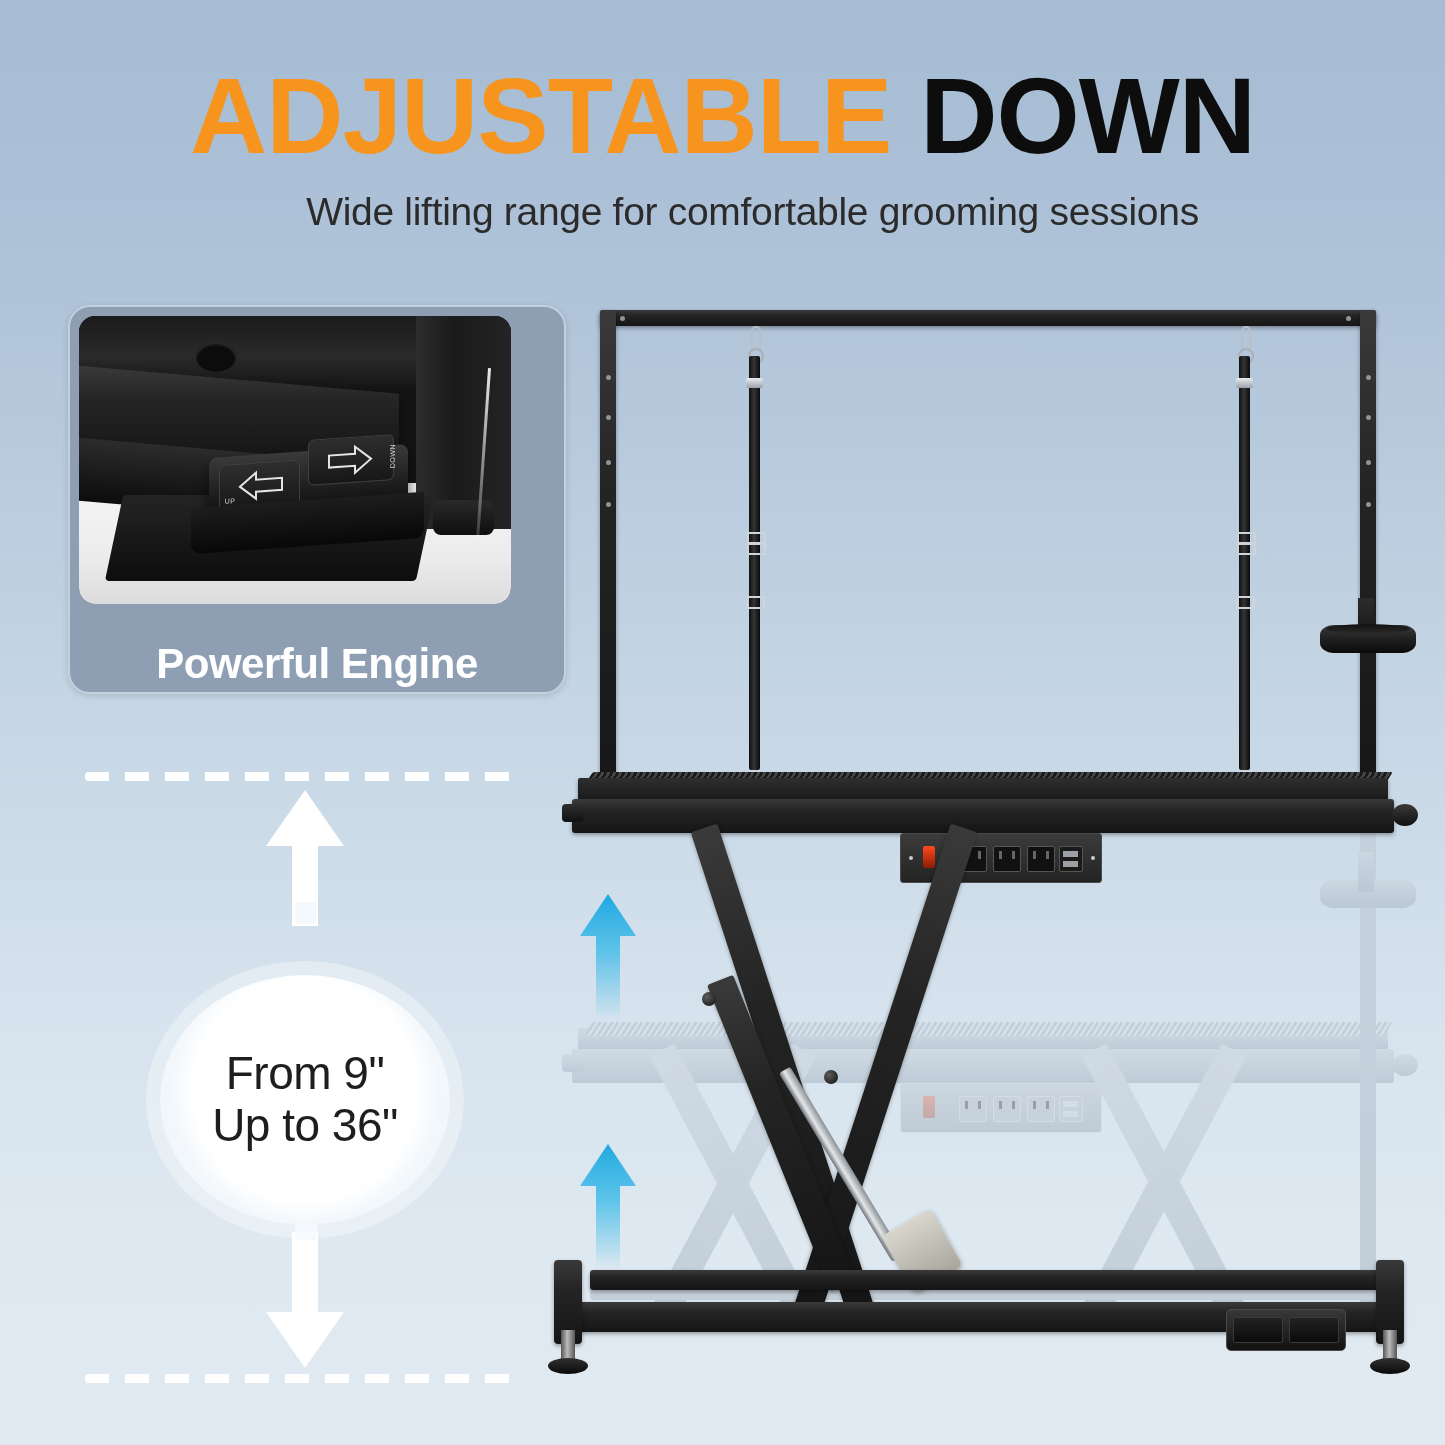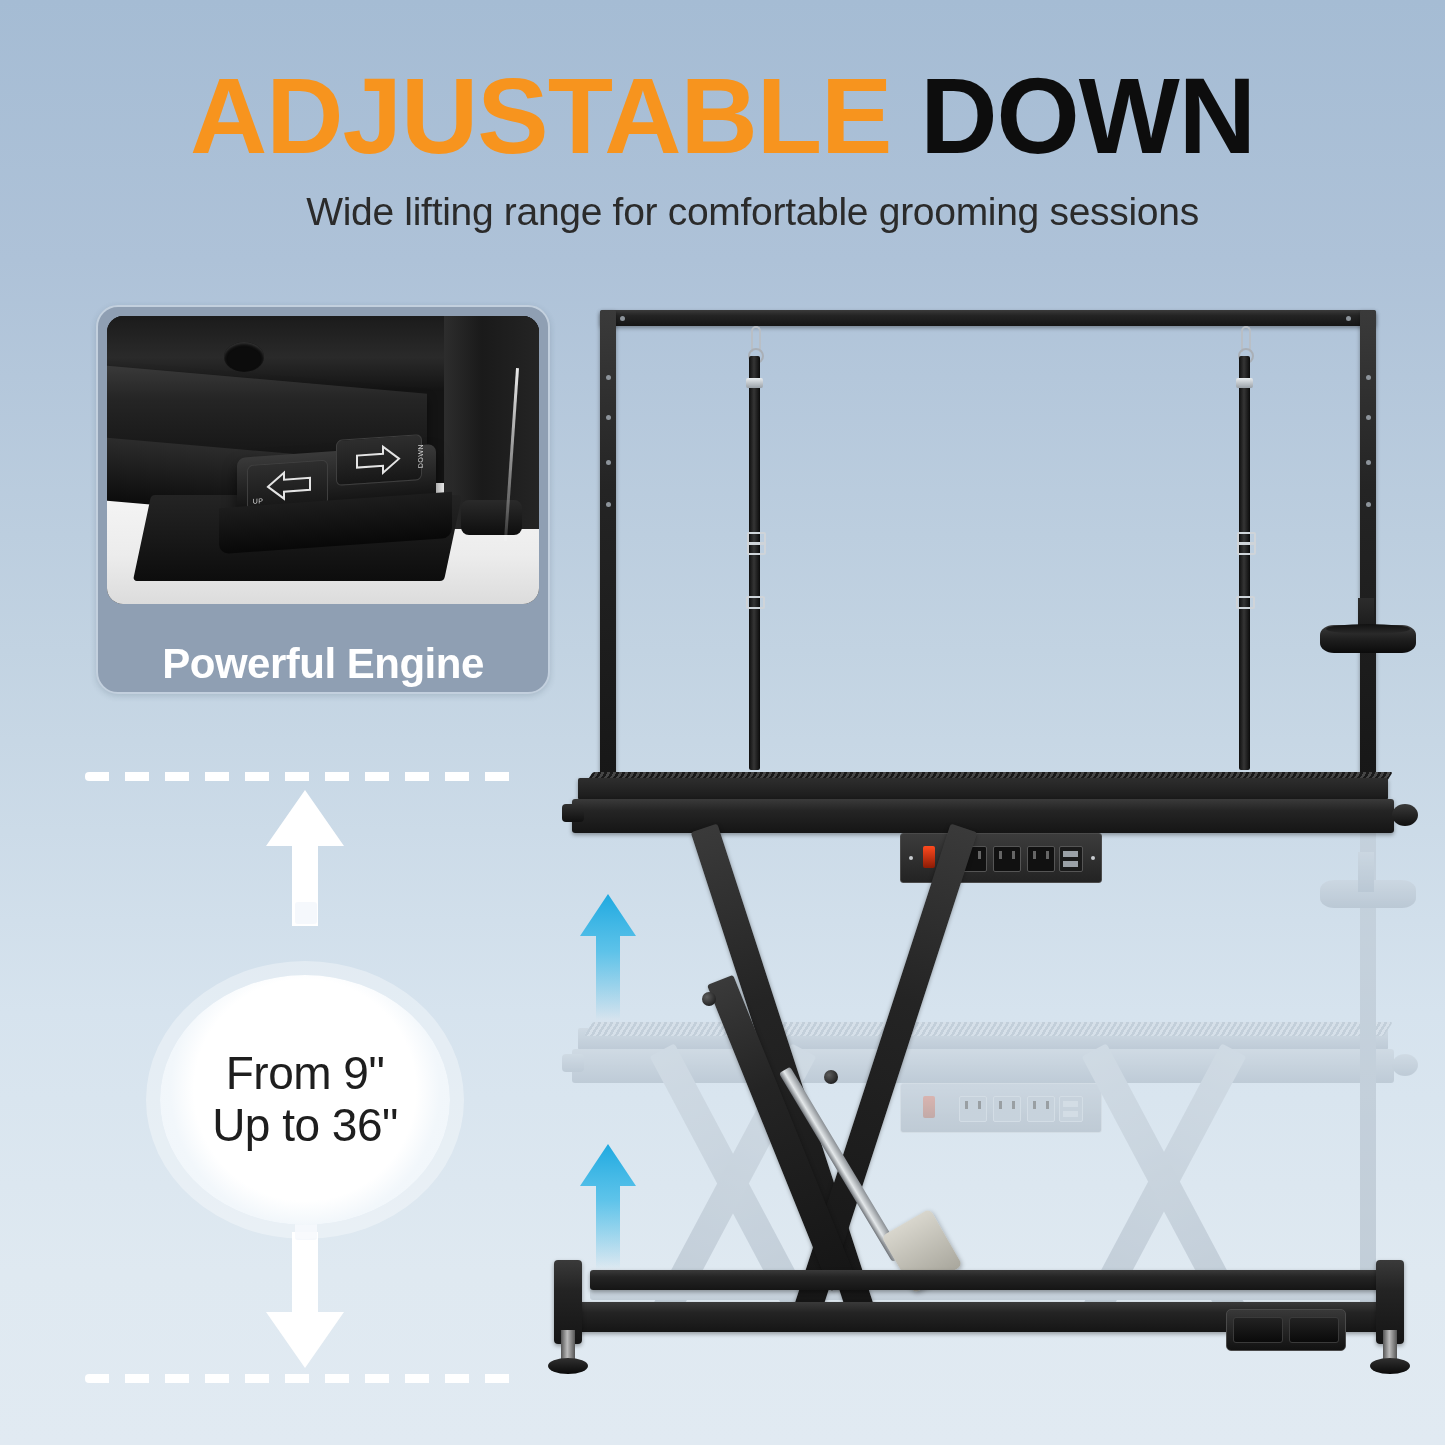--- a/index.html
+++ b/index.html
@@ -22,24 +22,25 @@
   }
   .headline .o{color:#F7941E;}
   .headline .b{color:#0d0d0d;}
   .subline{
     position:absolute;left:0;top:190px;width:1445px;text-align:center;
     font-size:39px;color:#2b2b2b;font-weight:400;letter-spacing:-.3px;padding-left:30px;
   }
 
   
   .feature-card{
-    position:absolute;left:96px;top:305px;width:450px;height:385px;
+    position:absolute;left:68px;top:305px;width:450px;height:385px;
     background:#8f9fb3;border-radius:22px;border:2px solid #c3d0de;
     box-shadow:0 2px 6px rgba(40,60,80,.18);
     overflow:hidden;
+    padding-left:44px;
   }
   .feature-photo{
     position:absolute;left:9px;top:9px;width:432px;height:288px;
     border-radius:16px;overflow:hidden;
     background:#141414;
   }
   
   .fp-floor{position:absolute;left:0;top:58%;width:100%;height:42%;
     background:linear-gradient(180deg,#f6f6f6 0%,#ececec 60%,#dcdcdc 100%);}
   .fp-housing-top{position:absolute;left:0;top:0;width:100%;height:26%;

